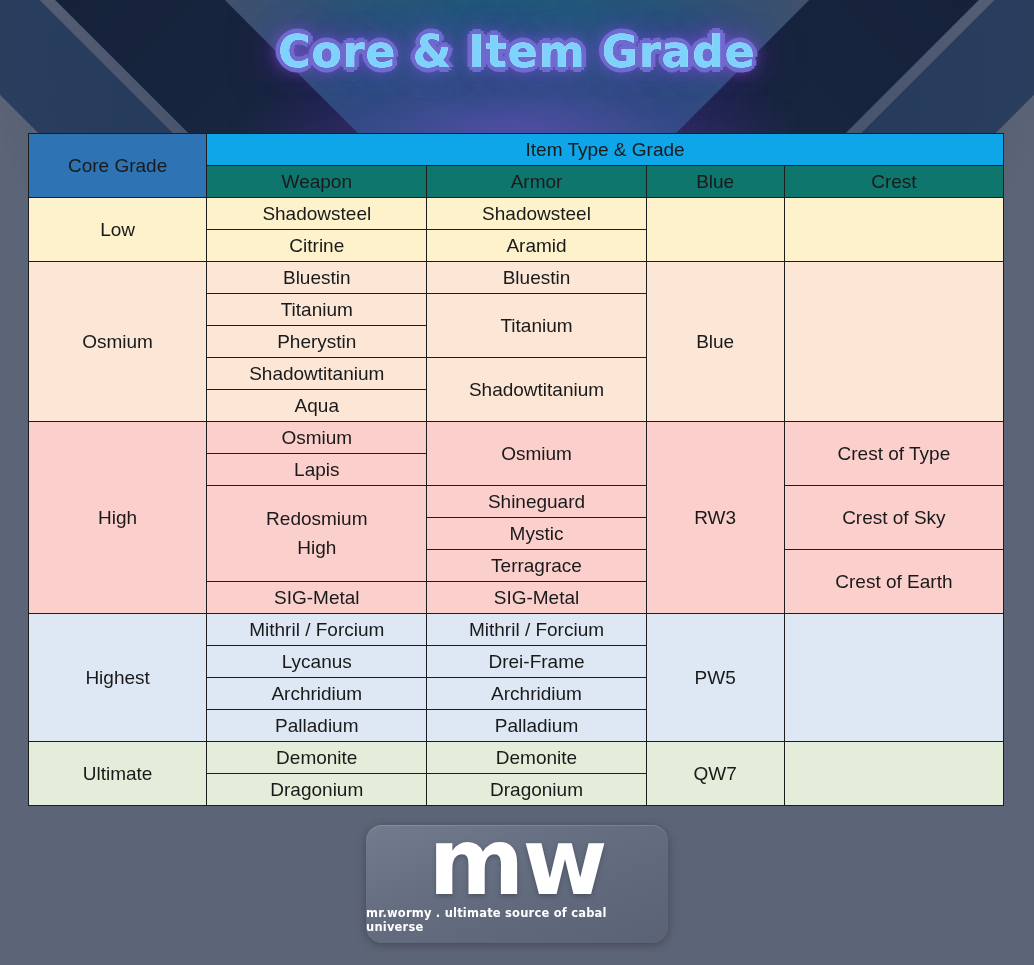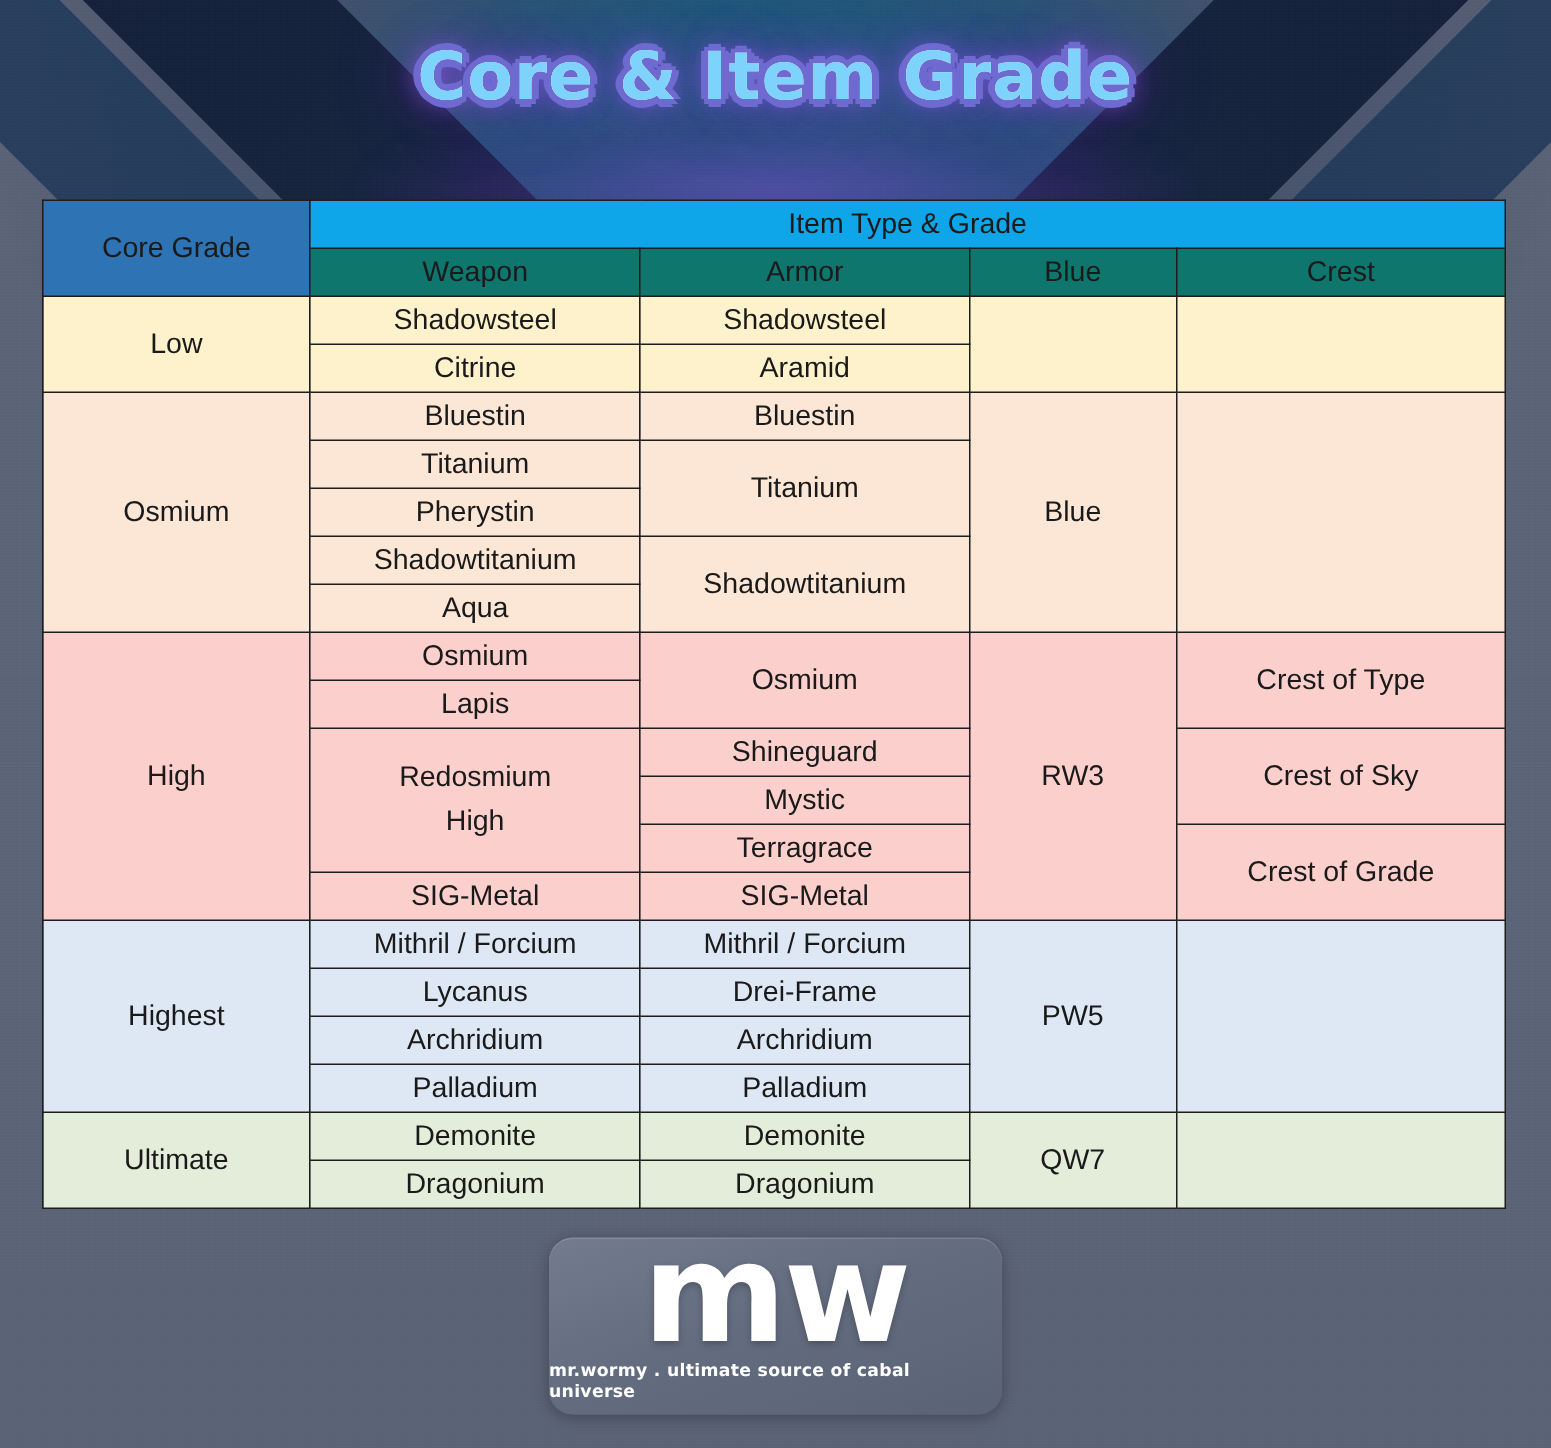--- a/index.html
+++ b/index.html
@@ -297,21 +297,21 @@
       <tr>
         <td class="g-high two-line" rowspan="3"><span>Redosmium</span><br><span>High</span></td>
         <td class="g-high">Shineguard</td>
         <td class="g-high" rowspan="2">Crest of Sky</td>
       </tr>
       <tr>
         <td class="g-high">Mystic</td>
       </tr>
       <tr>
         <td class="g-high">Terragrace</td>
-        <td class="g-high" rowspan="2">Crest of Grade</td>
+        <td class="g-high" rowspan="2">Crest of Earth</td>
       </tr>
       <tr>
         <td class="g-high">SIG-Metal</td>
         <td class="g-high">SIG-Metal</td>
       </tr>
 
       <tr>
         <td class="g-highest grade-label" rowspan="4">Highest</td>
         <td class="g-highest">Mithril / Forcium</td>
         <td class="g-highest">Mithril / Forcium</td>

